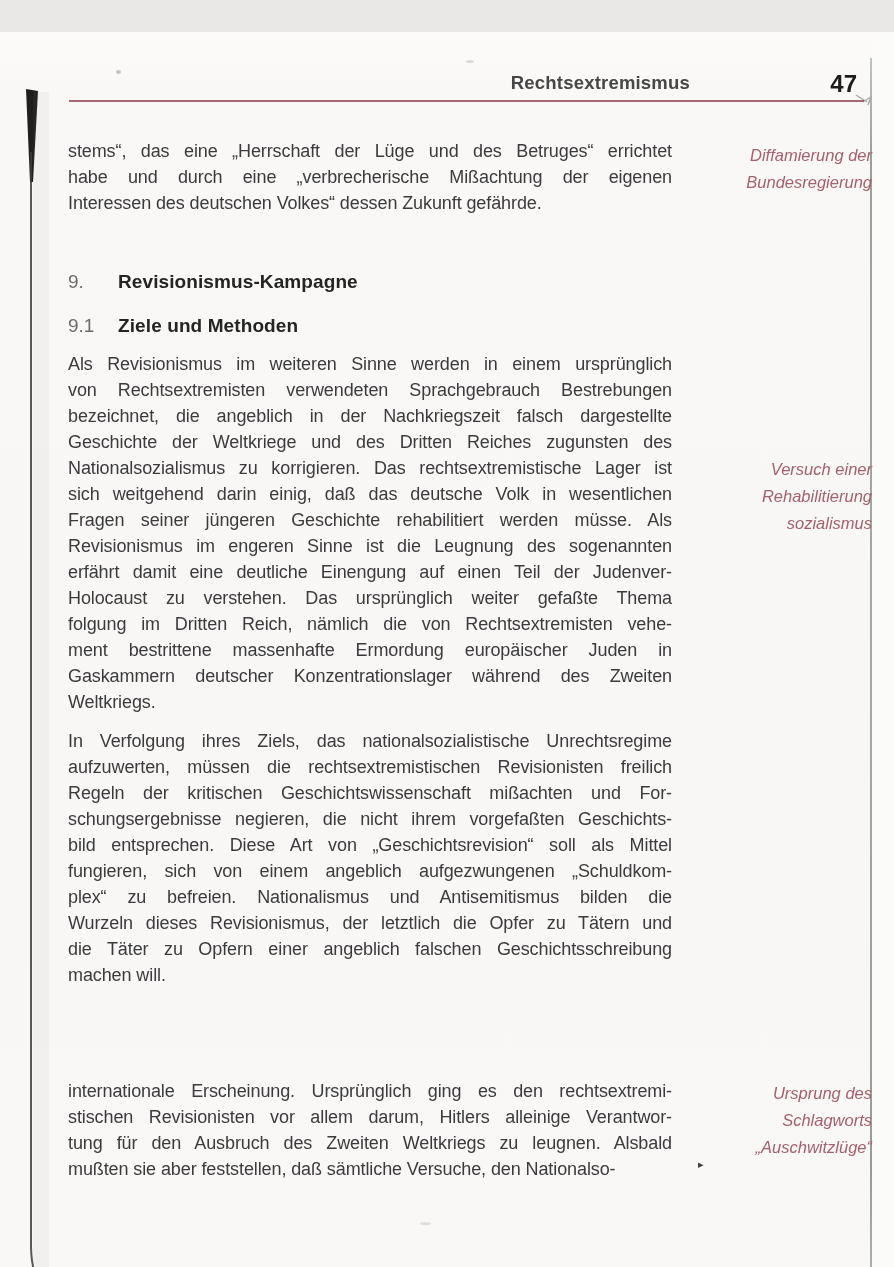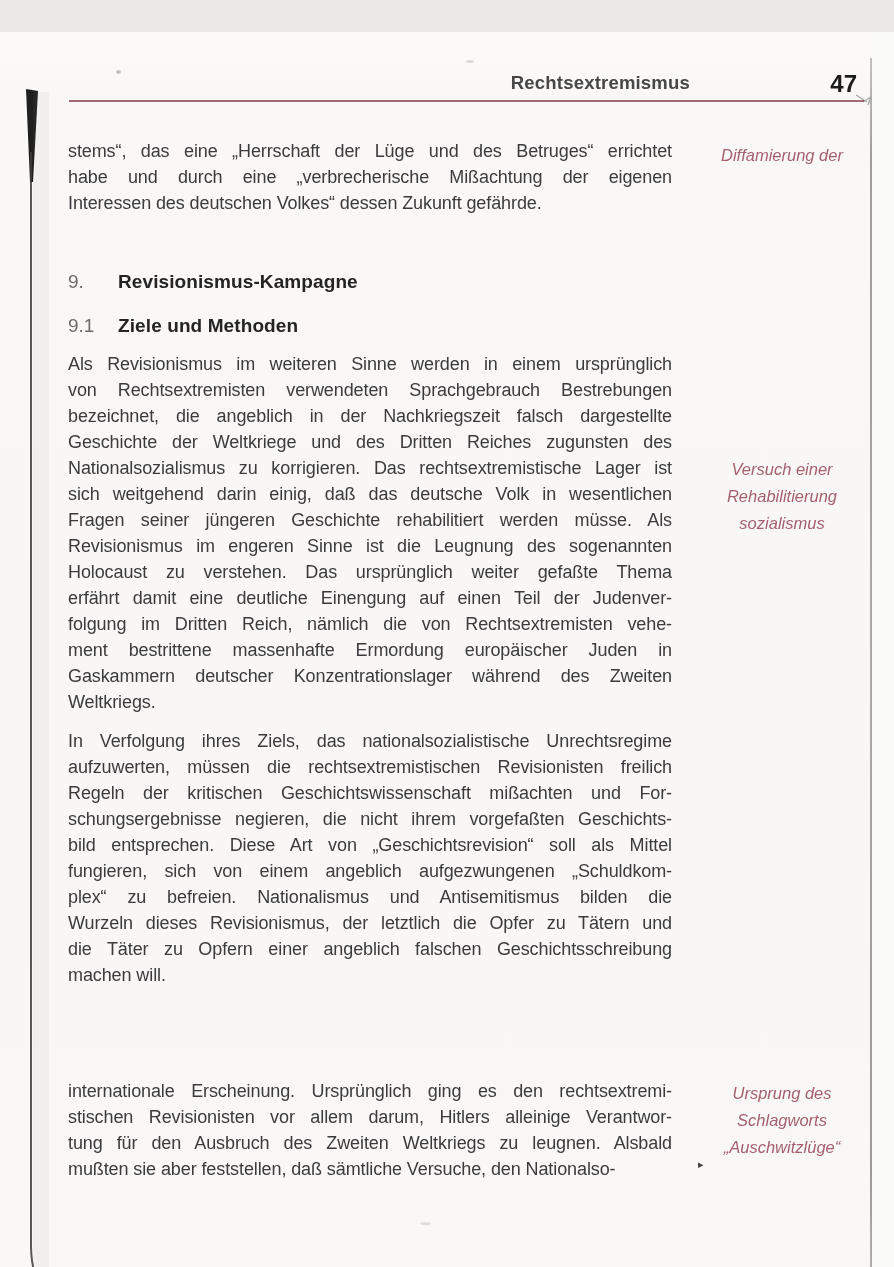--- a/index.html
+++ b/index.html
@@ -35,21 +35,21 @@
   }
   .para .line.last{text-align-last:left;}
   
   .heading{font-size:19px;line-height:24px;}
   .sec-num{display:inline-block;width:50px;font-weight:400;color:var(--section-number,#6b6b6b);}
   .sec-title{font-weight:bold;color:var(--heading,#242424);letter-spacing:.1px;}
   .footnote-mark{font-size:11px;vertical-align:super;color:#333;margin-left:1px;font-weight:bold;}
   
   .margin-note{position:absolute;left:692px;width:180px;font-style:italic;
     color:var(--margin-note,#a5606d);}
-  .margin-note .line{font-size:16.5px;line-height:27px;height:27px;text-align:center;white-space:nowrap;}
+  .margin-note .line{font-size:16.5px;line-height:27px;height:27px;text-align:right;white-space:nowrap;}
   .note-marker{position:absolute;left:698px;width:14px;height:14px;font-size:11px;
     color:#3f3f3f;font-style:normal;}
 </style>
 </head>
 <body>
 
 <div class="page">
 
   <svg class="spine-svg" width="60" height="1267" aria-hidden="true">
     <polygon points="26,57 38,59 33,150 30,150" fill="#1f1f1f"></polygon>
@@ -70,41 +70,42 @@
   <div class="header-rule"></div>
 
   <div class="col para" style="top:106px">
       <div class="line">stems“, das eine „Herrschaft der Lüge und des Betruges“ errichtet</div>
       <div class="line">habe und durch eine „verbrecherische Mißachtung der eigenen</div>
       <div class="line last">Interessen des deutschen Volkes“ dessen Zukunft gefährde.</div>
     </div>
 
   <div class="margin-note" style="top:110px">
       <div class="line">Diffamierung der</div>
+      <div class="line last">Bundesregierung</div>
     </div>
 
   <div class="col heading" style="top:238px">
     <span class="sec-num">9.</span><span class="sec-title">Revisionismus-Kampagne</span>
   </div>
 
   <div class="col heading" style="top:282px">
     <span class="sec-num">9.1</span><span class="sec-title">Ziele und Methoden</span>
   </div>
 
   <div class="col para" style="top:319px">
       <div class="line">Als Revisionismus im weiteren Sinne werden in einem ursprünglich</div>
       <div class="line">von Rechtsextremisten verwendeten Sprachgebrauch Bestrebungen</div>
       <div class="line">bezeichnet, die angeblich in der Nachkriegszeit falsch dargestellte</div>
       <div class="line">Geschichte der Weltkriege und des Dritten Reiches zugunsten des</div>
       <div class="line">Nationalsozialismus zu korrigieren. Das rechtsextremistische Lager ist</div>
       <div class="line">sich weitgehend darin einig, daß das deutsche Volk in wesentlichen</div>
       <div class="line">Fragen seiner jüngeren Geschichte rehabilitiert werden müsse. Als</div>
       <div class="line">Revisionismus im engeren Sinne ist die Leugnung des sogenannten</div>
+      <div class="line">erfährt damit eine deutliche Einengung auf einen Teil der Judenver-</div>
       <div class="line">Holocaust zu verstehen. Das ursprünglich weiter gefaßte Thema</div>
-      <div class="line">erfährt damit eine deutliche Einengung auf einen Teil der Judenver-</div>
       <div class="line">folgung im Dritten Reich, nämlich die von Rechtsextremisten vehe-</div>
       <div class="line">ment bestrittene massenhafte Ermordung europäischer Juden in</div>
       <div class="line">Gaskammern deutscher Konzentrationslager während des Zweiten</div>
       <div class="line last">Weltkriegs.</div>
     </div>
 
   <div class="margin-note" style="top:424px">
       <div class="line">Versuch einer</div>
       <div class="line">Rehabilitierung</div>
       <div class="line last">sozialismus</div>

